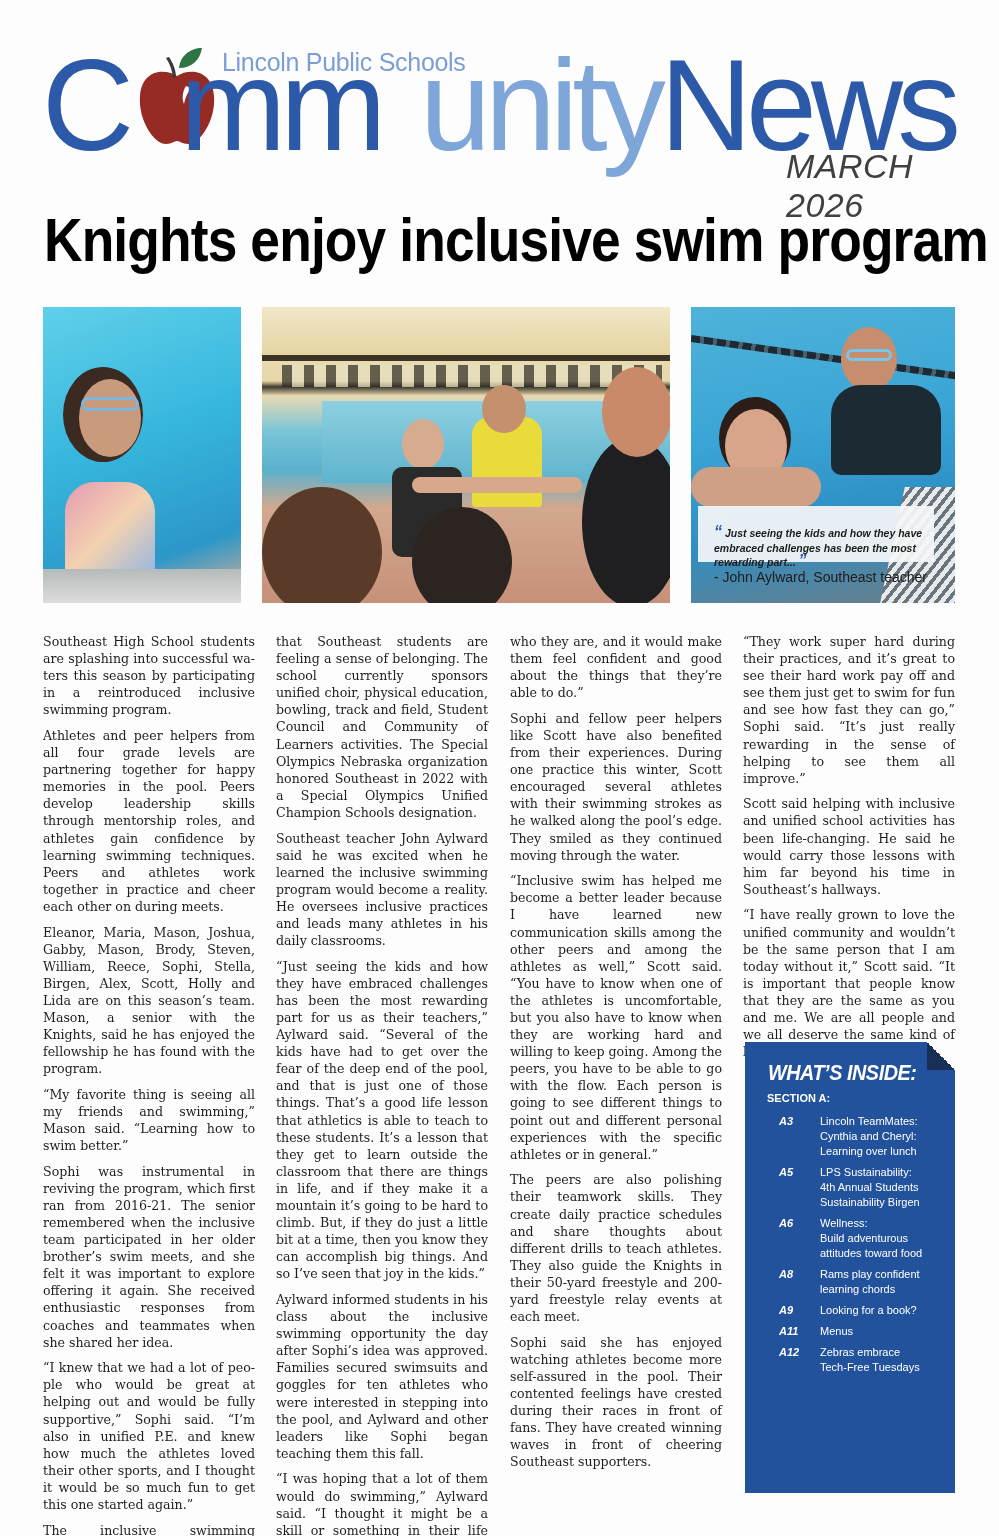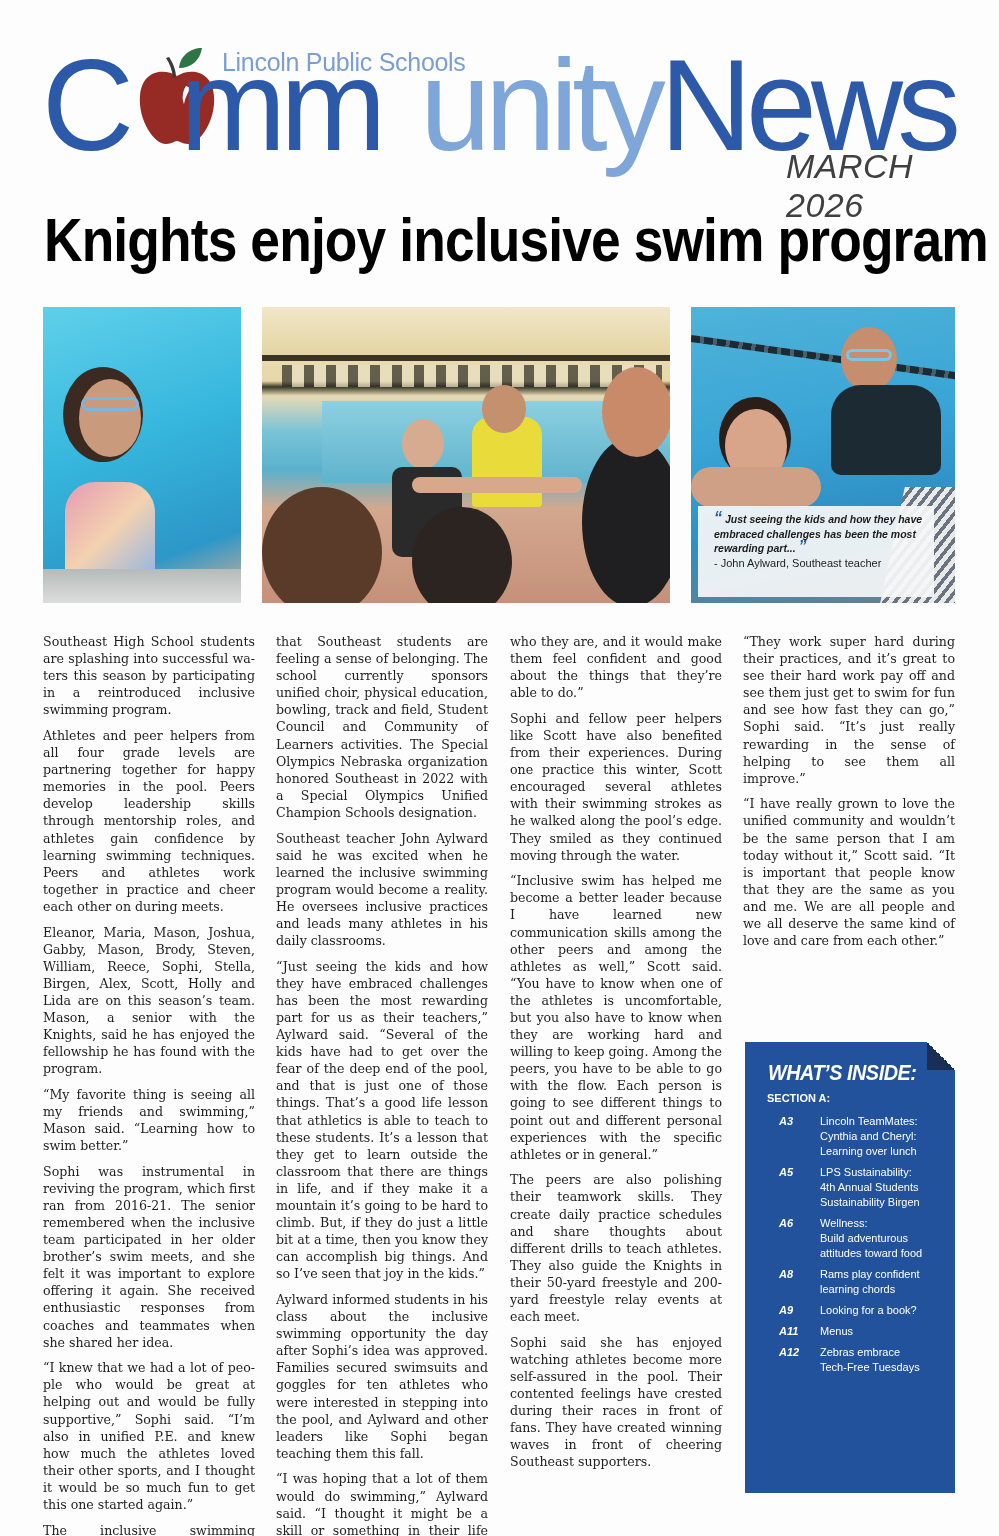--- a/index.html
+++ b/index.html
@@ -13,24 +13,24 @@
   .mast-news { left:660px; color:#2c5aa8; }
   .apple { position:absolute; left:136px; top:46px; width:82px; height:100px; }
   .issue-date { position:absolute; left:786px; top:147px; font-family:"Liberation Sans", sans-serif; font-size:34px; color:#404040; letter-spacing:0.5px;font-style:italic; }
   .headline { position:absolute; left:44px; top:200px; width:910px; font-family:"Liberation Sans", sans-serif; font-weight:bold; font-size:62px; line-height:80px; color:#000; letter-spacing:-1px; transform:scaleX(0.86); transform-origin:left top; white-space:nowrap; }
   .photo { position:absolute; overflow:hidden; }
   .photo-1 { left:43px; top:307px; width:198px; height:296px; background:linear-gradient(160deg,#5fd0ea 0%,#36b6dd 45%,#2c97c8 80%,#9aa7a8 92%,#c9cdcc 100%); }
   .photo-2 { left:262px; top:307px; width:408px; height:296px; background:linear-gradient(180deg,#efe4c4 0%,#e7d7a8 25%,#3b3a2a 27%,#e8dab4 30%,#79c4d8 42%,#5ab1cc 55%,#d3a88e 68%,#c69079 100%); }
   .photo-3 { left:691px; top:307px; width:264px; height:296px; background:linear-gradient(170deg,#4fb3d9 0%,#3aa5d6 40%,#2e8fc4 70%,#6b7d88 100%); }
   .lane-line { position:absolute; height:7px; background:repeating-linear-gradient(90deg,#1d2a33 0 9px,#46606d 9px 13px); transform-origin:left center; }
   .figure { position:absolute; border-radius:50%; }
-  .pull-quote { position:absolute; left:698px; top:506px; width:236px; height:91px; background:rgba(245,246,248,0.93); padding:6px 6px 0 16px; box-sizing:border-box; }
+  .pull-quote { position:absolute; left:698px; top:506px; width:236px; height:56px; background:rgba(245,246,248,0.93); padding:20px 6px 0 16px; box-sizing:border-box; }
   .pq-text { font-family:"Liberation Sans", sans-serif; font-style:italic; font-weight:bold; font-size:10.5px; line-height:14.5px; color:#1c1c1c; }
   .pq-mark { font-family:"Liberation Sans", sans-serif; font-weight:bold; font-style:italic; color:#2c5aa8; font-size:16px; line-height:10px; }
-  .pq-attr { font-family:"Liberation Sans", sans-serif; font-size:11px; color:#1c1c1c; line-height:14px; }
+  .pq-attr { font-family:"Liberation Sans", sans-serif; font-size:14px; color:#1c1c1c; line-height:14px; }
   .col { position:absolute; top:633px; width:212px; font-size:12.6px; line-height:17.1px; text-align:justify; hyphens:manual; }
   .col p { margin:0 0 8.5px 0; }
   .col-1 { left:43px; }
   .col-2 { left:276px; }
   .col-3 { left:510px; }
   .col-4 { left:743px; }
   .inside { position:absolute; left:745px; top:1042px; width:210px; height:451px; background:#22529c; color:#fff; font-family:"Liberation Sans", sans-serif; }
   .inside-fold-dark { position:absolute; right:0; top:0; width:28px; height:28px; background:linear-gradient(225deg, #fdfdfd 50%, #1a2f55 50%); }
   .inside-title { position:absolute; left:23px; top:18px; font-size:22px; font-weight:bold; font-style:italic; letter-spacing:-0.5px; transform:scaleX(0.9); transform-origin:left; }
   .inside-section { position:absolute; left:22px; top:50px; font-size:11px; font-weight:bold; }
@@ -124,20 +124,21 @@
 <div class="col col-3">
   <p>who they are, and it would make them feel confident and good about the things that they’re able to do.”</p>
   <p>Sophi and fellow peer helpers like Scott have also benefited from their experiences. During one practice this winter, Scott encouraged sev­eral athletes with their swimming strokes as he walked along the pool’s edge. They smiled as they continued moving through the water.</p>
   <p>“Inclusive swim has helped me be­come a better leader because I have learned new communication skills among the other peers and among the athletes as well,” Scott said. “You have to know when one of the ath­letes is uncomfortable, but you also have to know when they are work­ing hard and willing to keep going. Among the peers, you have to be able to go with the flow. Each per­son is going to see different things to point out and different personal experiences with the specific ath­letes or in general.”</p>
   <p>The peers are also polishing their teamwork skills. They create dai­ly practice schedules and share thoughts about different drills to teach athletes. They also guide the Knights in their 50-yard freestyle and 200-yard freestyle relay events at each meet.</p>
   <p>Sophi said she has enjoyed watching athletes become more self-assured in the pool. Their contented feel­ings have crested during their races in front of fans. They have created winning waves in front of cheering Southeast supporters.</p>
 </div>
 
 <div class="col col-4">
   <p>“They work super hard during their practices, and it’s great to see their hard work pay off and see them just get to swim for fun and see how fast they can go,” Sophi said. “It’s just really rewarding in the sense of helping to see them all improve.”</p>
+  <p>Scott said helping with inclusive and unified school activities has been life-changing. He said he would carry those lessons with him far beyond his time in Southeast’s hallways.</p>
   <p>“I have really grown to love the uni­fied community and wouldn’t be the same person that I am today with­out it,” Scott said. “It is important that people know that they are the same as you and me. We are all peo­ple and we all deserve the same kind of love and care from each other.”</p>
 </div>
 
 <aside class="inside">
   <div class="inside-fold-dark"></div>
   <div class="inside-title">WHAT’S INSIDE:</div>
   <div class="inside-section">SECTION A:</div>
   <div class="inside-list">
     <div class="inside-item">
       <span class="inside-page">A3</span>

